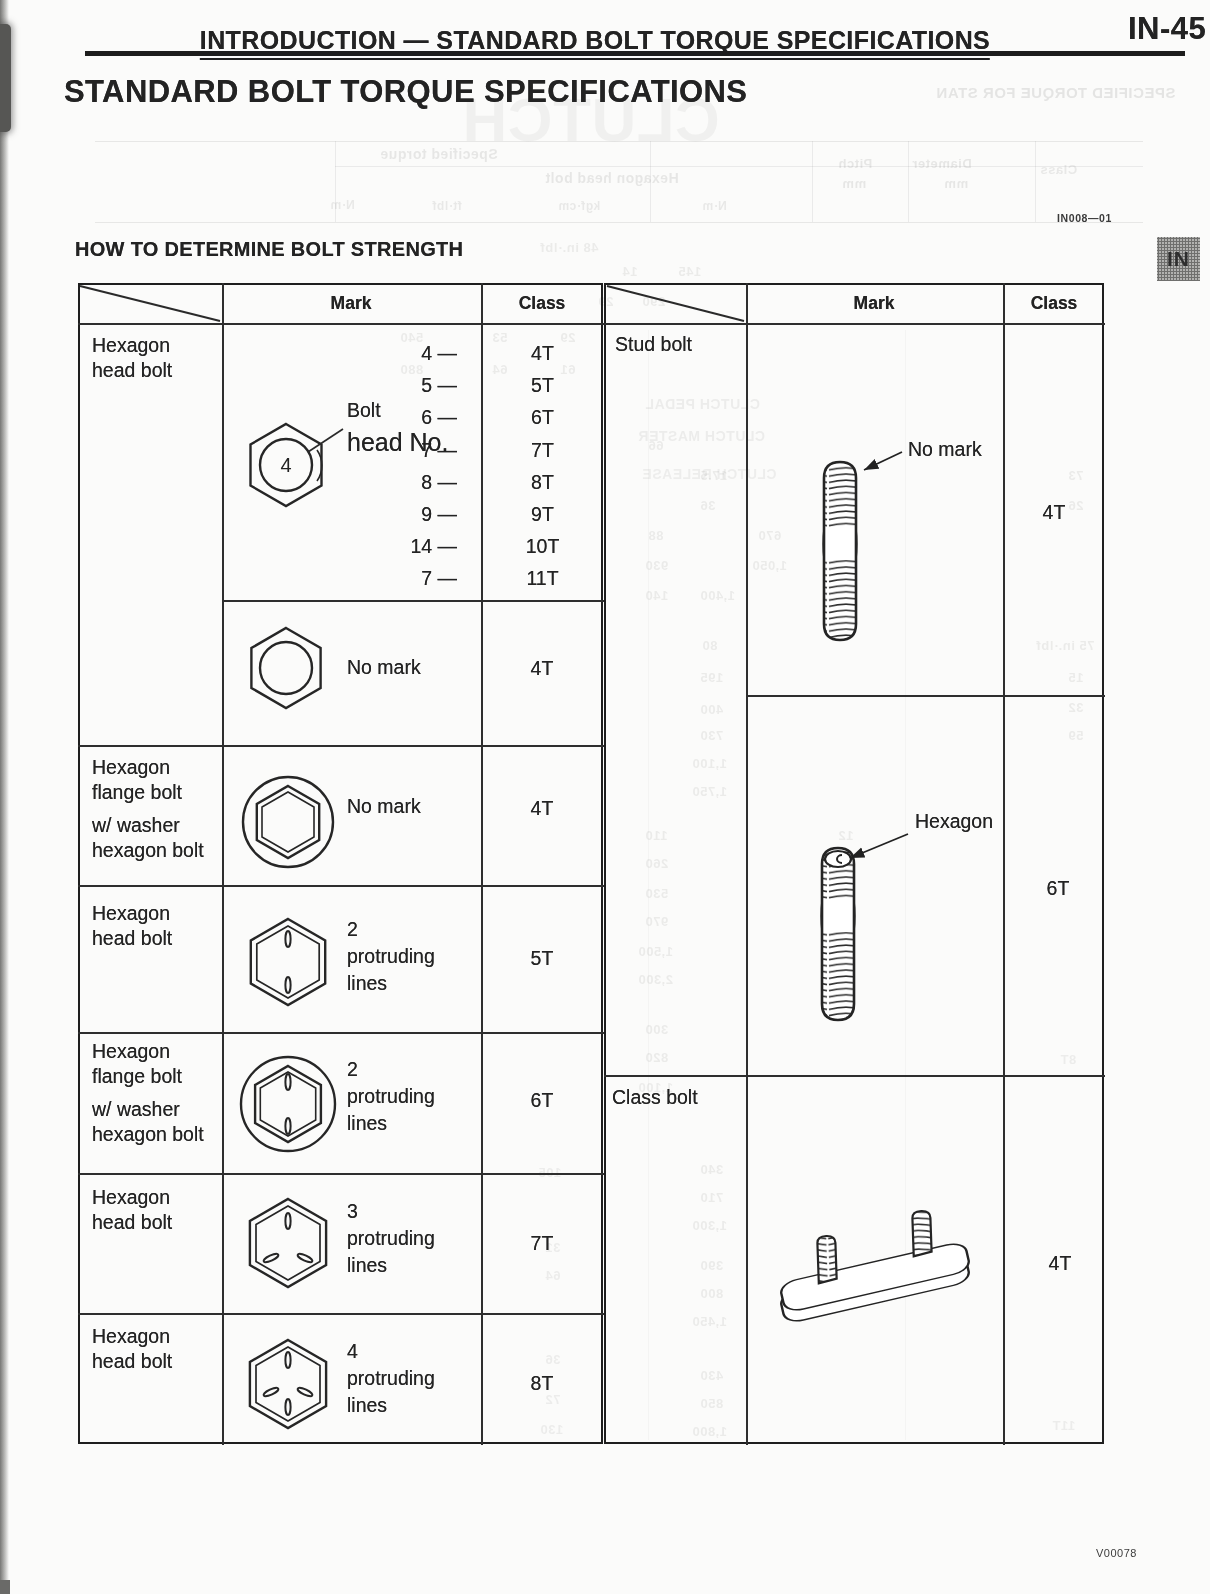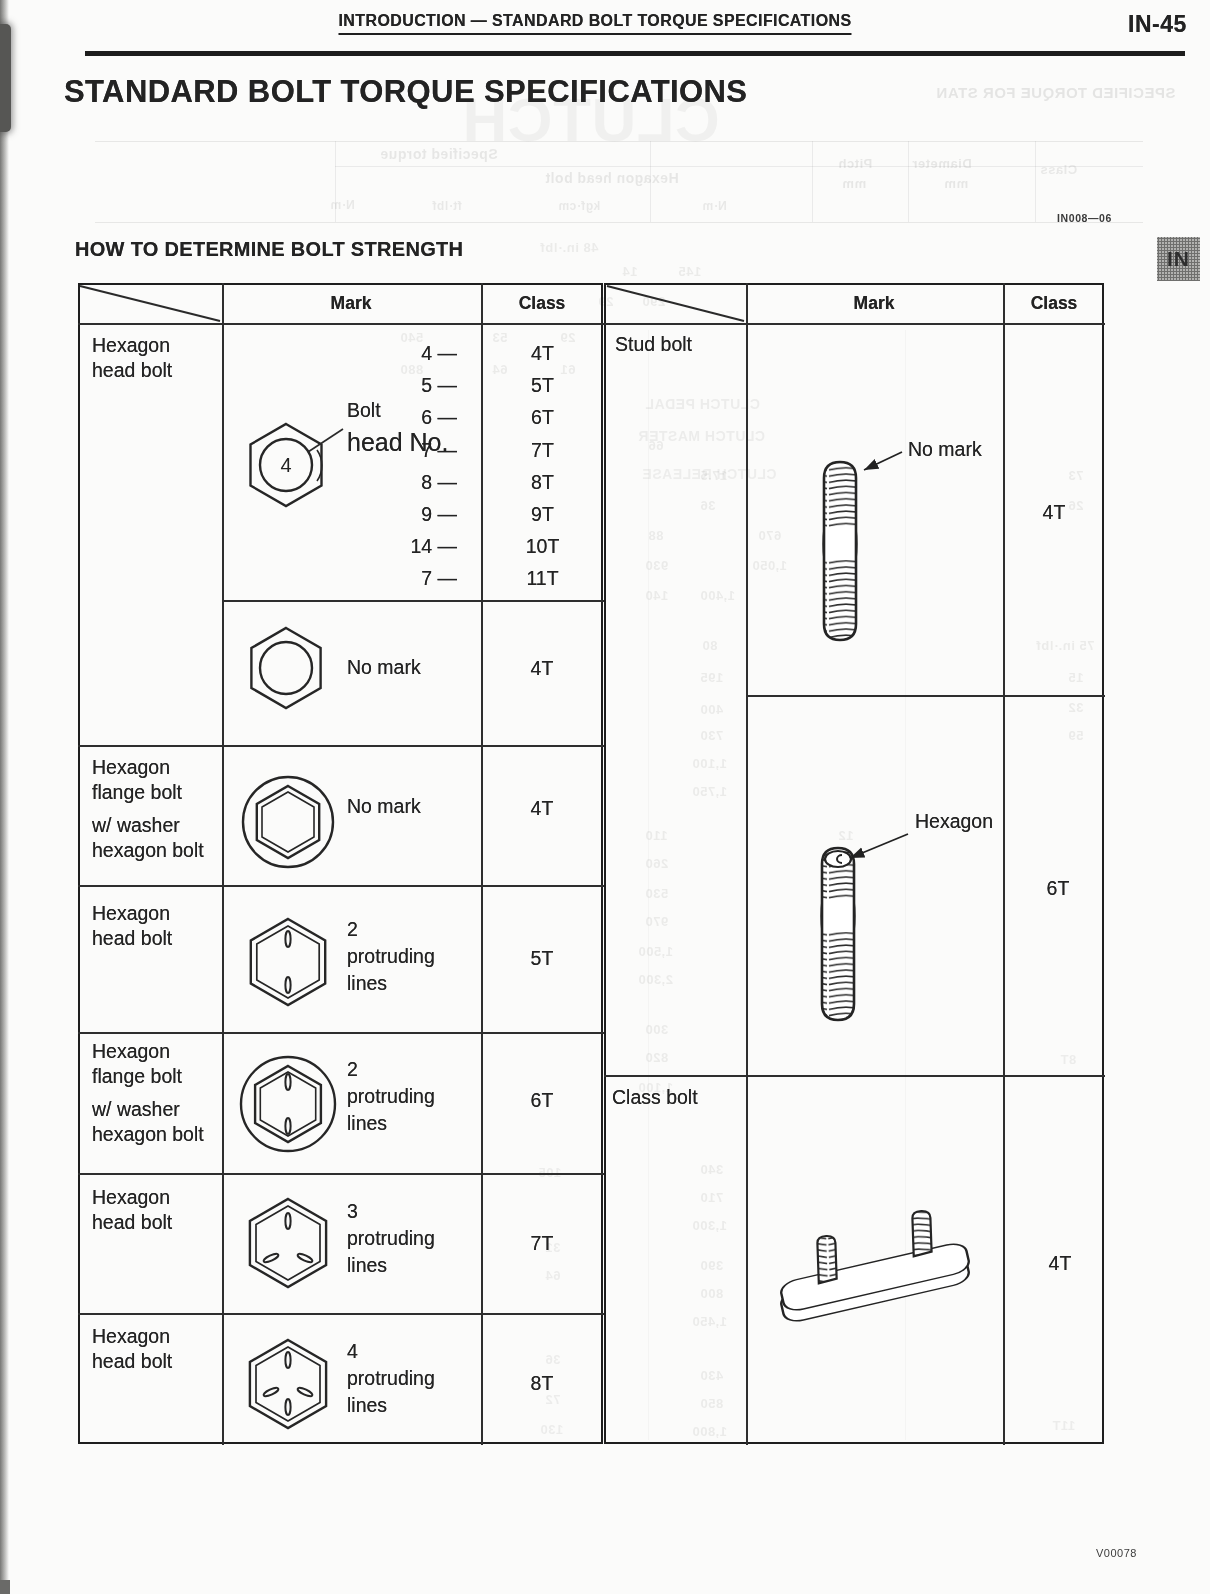--- a/index.html
+++ b/index.html
@@ -120,27 +120,27 @@
       <span class="ghost" style="left: 692px; top: 1314px; font-size: 13px; opacity: 0.14;">1,450</span>
       <span class="ghost" style="left: 700px; top: 1368px; font-size: 13px; opacity: 0.14;">430</span>
       <span class="ghost" style="left: 700px; top: 1396px; font-size: 13px; opacity: 0.14;">850</span>
       <span class="ghost" style="left: 692px; top: 1424px; font-size: 13px; opacity: 0.14;">1,800</span>
       <span class="ghost" style="left: 1052px; top: 1418px; font-size: 13px; opacity: 0.13;">11T</span>
       <span class="ghost" style="left: 545px; top: 1352px; font-size: 13px; opacity: 0.13;">36</span>
       <span class="ghost" style="left: 545px; top: 1392px; font-size: 13px; opacity: 0.13;">72</span>
       <span class="ghost" style="left: 540px; top: 1422px; font-size: 13px; opacity: 0.13;">130</span>
     </div>
 
-  <div class="t ink bold headertext" style="left:595px;top:12px;font-size:16px;letter-spacing:.4px;transform:translateX(-50%)">INTRODUCTION  —  STANDARD BOLT TORQUE SPECIFICATIONS</div>
+  <div class="t ink bold headertext" style="left:595px;top:26px;font-size:25px;letter-spacing:.4px;transform:translateX(-50%)">INTRODUCTION  —  STANDARD BOLT TORQUE SPECIFICATIONS</div>
   <div class="hdrline"></div>
-  <div class="t ink bold" style="left:1128px;top:11px;font-size:23px;letter-spacing:.5px">IN-45</div>
+  <div class="t ink bold" style="left:1128px;top:11px;font-size:31px;letter-spacing:.5px">IN-45</div>
 
   <div class="t ink bold" style="left:64px;top:74px;font-size:31px;letter-spacing:.4px">STANDARD BOLT TORQUE SPECIFICATIONS</div>
 
-  <div class="t bold" style="left:1057px;top:212px;font-size:10.5px;letter-spacing:.6px;color:#3a3a3a">IN008—06</div>
+  <div class="t bold" style="left:1057px;top:212px;font-size:10.5px;letter-spacing:.6px;color:#3a3a3a">IN008—01</div>
   <div class="tab">
     <span>IN</span>
   </div>
 
   <div class="t ink bold" style="left:75px;top:238px;font-size:20px;letter-spacing:.3px">HOW TO DETERMINE BOLT STRENGTH</div>
 
   <div class="tableframe" style="left:78px;top:283px;width:521px;height:1157px"></div>
 
   <div class="line" style="left:222px;top:283px;width:1.8px;height:1162px"></div>
   <div class="line" style="left:481px;top:283px;width:1.8px;height:1162px"></div>

